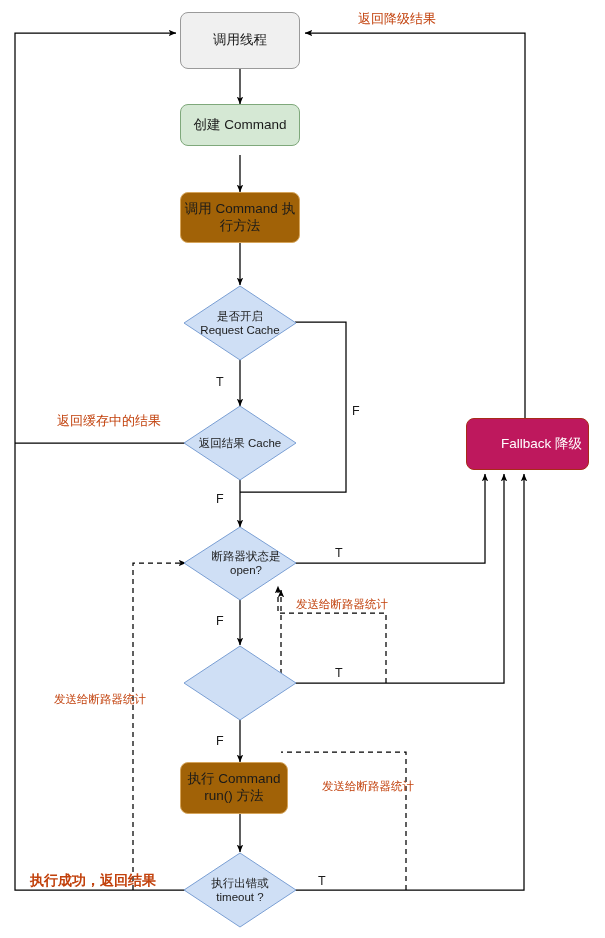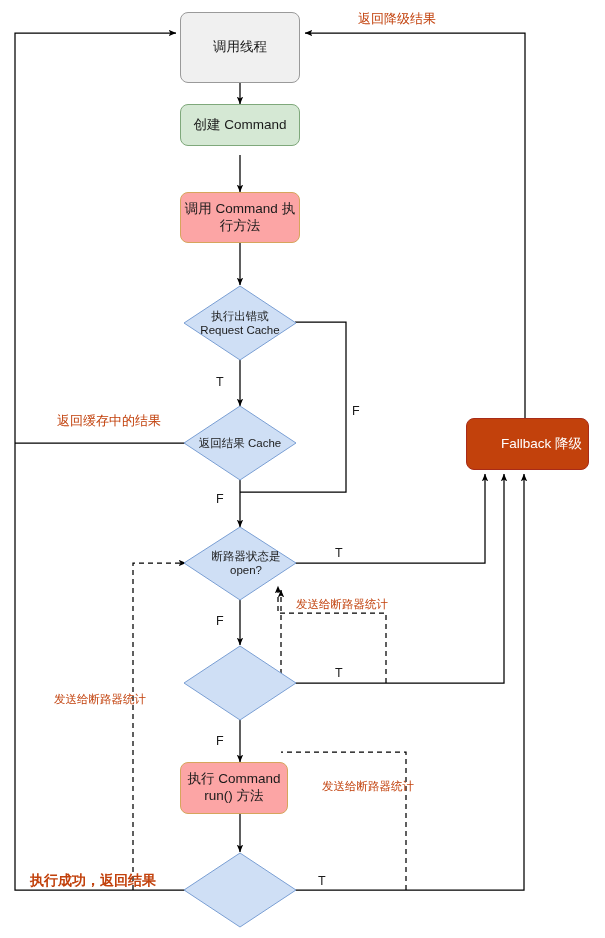--- a/index.html
+++ b/index.html
@@ -4,22 +4,22 @@
 <style>
   html,body{margin:0;padding:0;background:#ffffff;}
   body{width:605px;height:938px;position:relative;overflow:hidden;
        font-family:"Liberation Sans","DejaVu Sans",sans-serif;}
   #canvas{position:absolute;left:0;top:0;width:605px;height:938px;}
   .node{position:absolute;box-sizing:border-box;display:flex;align-items:center;
         justify-content:center;text-align:center;line-height:1.25;}
   .box{border-radius:8px;border:1px solid #999;font-size:13.5px;color:#1a1a1a;}
   .box-grey{background:#f0f0f0;border-color:#9a9a9a;}
   .box-green{background:#d5e8d4;border-color:#7fa87b;}
-  .box-orange{background:#fca5a5;border-color:#d6a55c;}
-  .box-red{background:#c2410c;border-color:#a82b18;color:#ffffff;padding-left:28px;}
+  .box-orange{background:#a16207;border-color:#d6a55c;}
+  .box-red{background:#be185d;border-color:#a82b18;color:#ffffff;padding-left:28px;}
   .dia-label{position:absolute;display:flex;align-items:center;justify-content:center;
              text-align:center;font-size:11.5px;color:#1a1a1a;line-height:1.25;
              white-space:nowrap;pointer-events:none;}
   .edge-label{position:absolute;font-size:12px;color:#c2410c;white-space:nowrap;}
   .edge-label.cn{font-size:13px;}
   .tf{position:absolute;font-size:12.5px;color:#1a1a1a;}
   svg{position:absolute;left:0;top:0;overflow:visible;}
 </style>
 </head>
 <body>
@@ -69,38 +69,38 @@
       <path d="M281,683 L281,590" stroke-dasharray="5,4" marker-end="url(#arrow)"></path>
 
       <path d="M386,683 L386,613 L278,613 L278,586" stroke-dasharray="5,4" marker-end="url(#arrow)"></path>
 
       <path d="M406,890 L406,752 L281,752" stroke-dasharray="5,4"></path>
 
       <path d="M133,890 L133,563 L186,563" stroke-dasharray="5,4" marker-end="url(#arrow)"></path>
     </g>
   </svg>
 
-  <div class="node box box-grey" style="left:180px;top:12px;width:120px;height:71px;">
+  <div class="node box box-grey" style="left:180px;top:12px;width:120px;height:57px;">
     <span>调用线程</span>
   </div>
 
   <div class="node box box-green" style="left:180px;top:104px;width:120px;height:42px;">
     <span>创建 Command</span>
   </div>
 
   <div class="node box box-orange" style="left:180px;top:192px;width:120px;height:51px;flex-direction:column;">
     <span>调用 Command 执</span>
     <span>行方法</span>
   </div>
 
   <svg width="605" height="938">
     <polygon points="240,286 296,323 240,360 184,323" fill="#cfdff5" stroke="#7a9fd4" stroke-width="1"></polygon>
   </svg>
   <div class="dia-label" style="left:160px;top:305px;width:160px;height:36px;flex-direction:column;">
-    <span>执行出错或</span>
+    <span>是否开启</span>
     <span>Request Cache</span>
   </div>
 
   <svg width="605" height="938">
     <polygon points="240,406 296,443 240,480 184,443" fill="#cfdff5" stroke="#7a9fd4" stroke-width="1"></polygon>
   </svg>
   <div class="dia-label" style="left:170px;top:434px;width:140px;height:18px;">
     <span>返回结果 Cache</span>
   </div>
 
@@ -117,20 +117,24 @@
   </svg>
 
   <div class="node box box-orange" style="left:180px;top:762px;width:108px;height:52px;flex-direction:column;">
     <span>执行 Command</span>
     <span>run() 方法</span>
   </div>
 
   <svg width="605" height="938">
     <polygon points="240,853 296,890 240,927 184,890" fill="#cfdff5" stroke="#7a9fd4" stroke-width="1"></polygon>
   </svg>
+  <div class="dia-label" style="left:170px;top:872px;width:140px;height:36px;flex-direction:column;">
+    <span>执行出错或</span>
+    <span>timeout ?</span>
+  </div>
 
   <div class="node box box-red" style="left:466px;top:418px;width:123px;height:52px;">
     <span>Fallback 降级</span>
   </div>
 
   <div class="edge-label cn" style="left:358px;top:10px;">返回降级结果</div>
 
   <div class="edge-label cn" style="left:57px;top:412px;">返回缓存中的结果</div>
 
   <div class="edge-label" style="left:296px;top:597px;font-size:11.5px;">发送给断路器统计</div>

